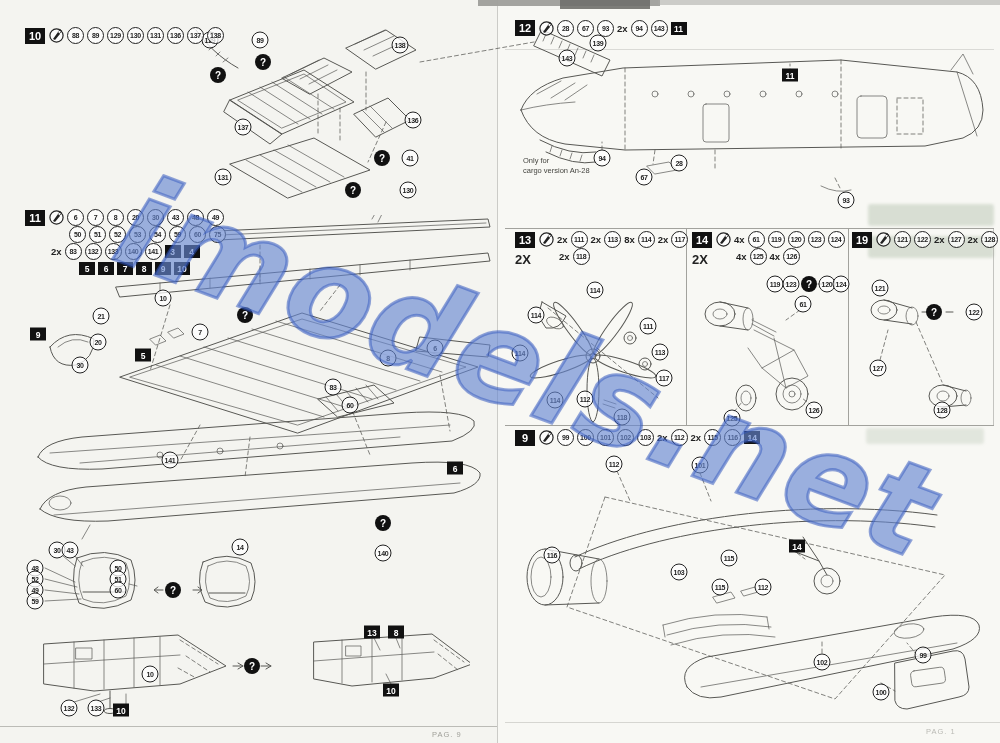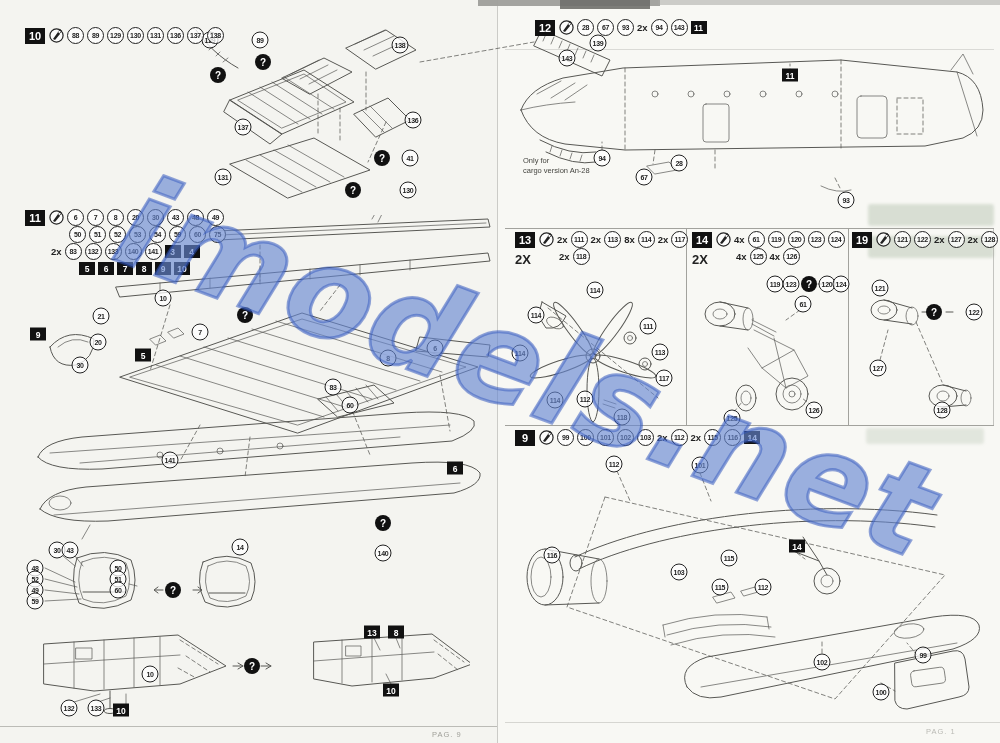--- a/index.html
+++ b/index.html
@@ -405,21 +405,21 @@
         <div class="row" style="margin-left: 30px;">
           <div class="tok-s">5</div>
           <div class="tok-s">6</div>
           <div class="tok-s">7</div>
           <div class="tok-s">8</div>
           <div class="tok-s">9</div>
           <div class="tok-s">10</div>
         </div>
       </div>
     </div>
-    <div class="step" style="left: 535px; top: 20px;">
+    <div class="step" style="left: 515px; top: 20px; align-items: flex-end;">
       <div class="step-num">12</div>
       <div class="rows">
         <div class="row">
           <div class="tok-g"><svg width="15" height="15" viewBox="0 0 15 15">
               <circle cx="7.5" cy="7.5" r="6.6" fill="rgba(255,255,255,.75)" stroke="#222" stroke-width="1.2"></circle>
               <path d="M4,11 L9,4 l2.2,1.8 L6,12 Z" fill="#222"></path>
               <path d="M9.5,3.4 l1.6,-1.8 1.6,1.3 -1.5,1.9" fill="none" stroke="#222" stroke-width="1"></path>
             </svg></div>
           <div class="tok-c">28</div>
           <div class="tok-c">67</div>

